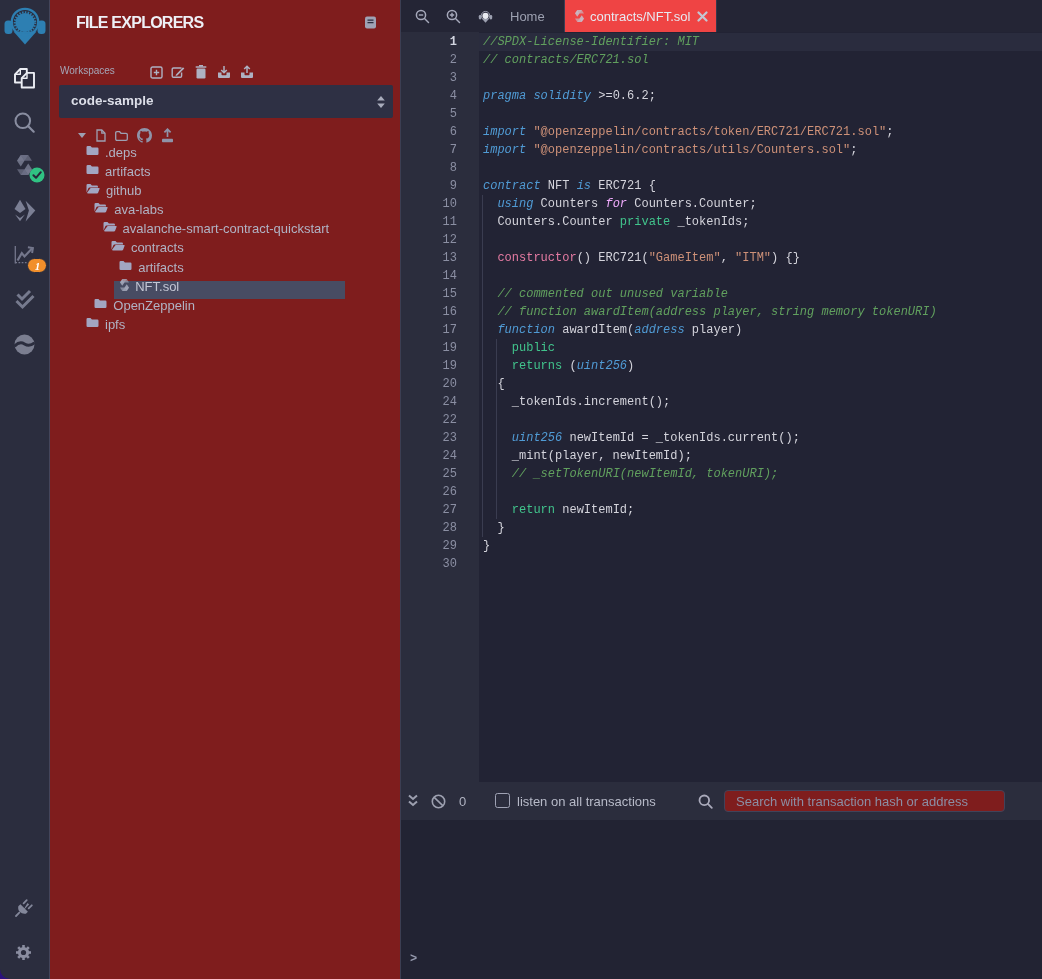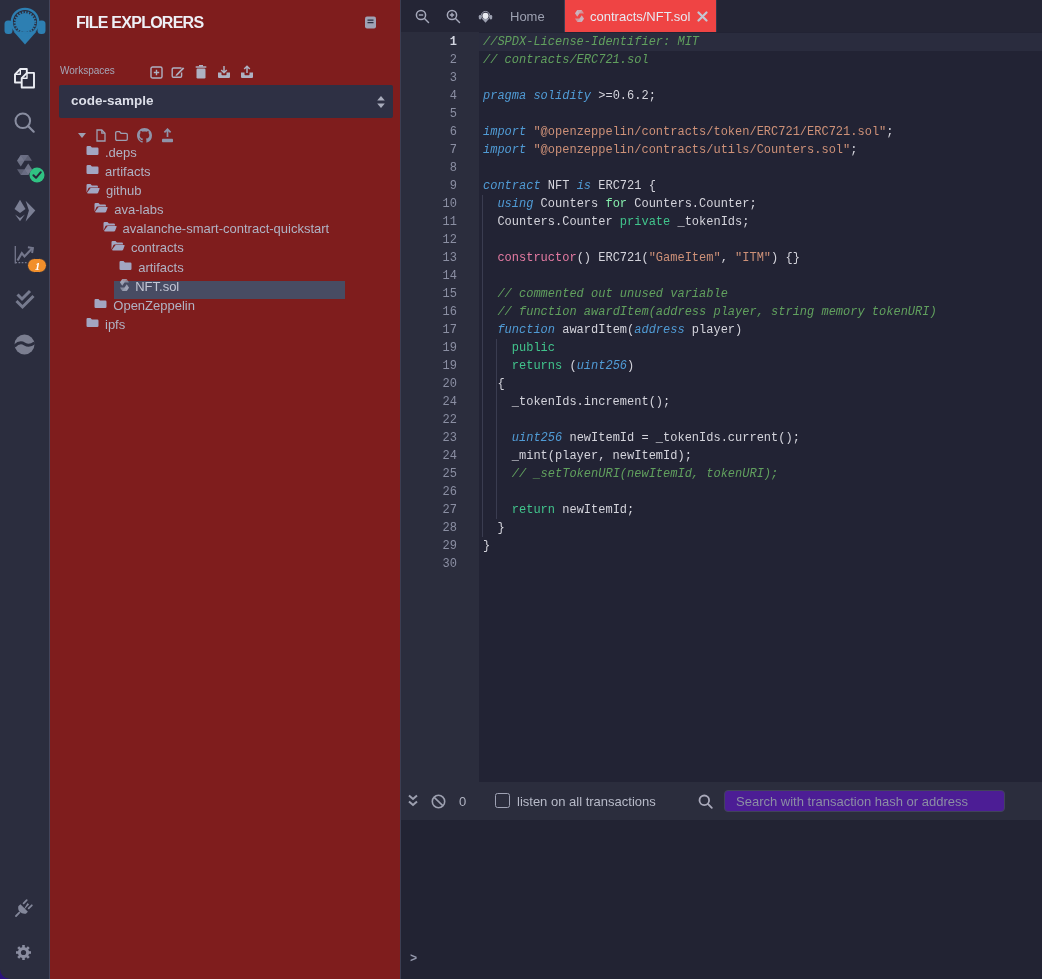--- a/index.html
+++ b/index.html
@@ -30,31 +30,31 @@
 #tab-active { position:absolute; left:163px; top:0; width:153px; height:32px; background:#ef4444; border-left:1px solid #3d3f53; border-right:1px solid #35374a; }
 #editor { position:absolute; left:0; top:32px; width:642px; height:750px; background:#222334; }
 #gutter { position:absolute; left:0; top:0; width:78px; height:750px; background:#2b2d3d; }
 #curline { position:absolute; left:78px; top:1px; width:564px; height:18px; background:#2a2c3e; }
 .lnums { position:absolute; left:0; top:1px; width:56px; text-align:right; font-family:"Liberation Mono",monospace; font-size:12px; line-height:18px; color:#8b8fa3; }
 .lnums .a { color:#d2d5e0; font-weight:bold; }
 #code { position:absolute; left:82px; top:1px; font-family:"Liberation Mono",monospace; font-size:12px; line-height:18px; color:#d4d4dc; white-space:pre; }
 #code .c { color:#61a05e;font-style:italic; }
 #code .k { color:#509bd5;font-style:italic; }
 #code .g { color:#41c48c; }
-#code .o { color:#86efac; }
+#code .o { color:#f0abfc;font-style:italic; }
 #code .s { color:#ce9178; }
 #code .p { color:#e67ba3;margin-top:12px; }
 .guide { position:absolute; width:1px; background:#3a3c50; }
 
 #termbar { position:absolute; left:0; top:782px; width:642px; height:38px; background:#2b2d3d; }
 #term { position:absolute; left:0; top:820px; width:642px; height:159px; background:#222333; }
 #prompt { position:absolute; left:9px; top:132px; font-family:"Liberation Mono",monospace; font-size:12px; font-weight:bold; color:#9599ad; }
 #chk { position:absolute; left:94px; top:11px; width:15px; height:15px; border:1.2px solid #9fa2b4; border-radius:2.5px; }
 #lstn { position:absolute; left:116px; top:12px; font-size:13px; color:#b7bac8; }
-#srch { position:absolute; left:323px; top:8px; width:281px; height:22px; background:#4c1d95; border:1px solid #41435a; border-radius:4px; }
+#srch { position:absolute; left:323px; top:8px; width:281px; height:22px; background:#7f1d1d; border:1px solid #41435a; border-radius:4px; }
 #srch span { position:absolute; left:11px; top:3px; font-size:13px; color:#8b8ea4; }
 #zero { position:absolute; left:58px; top:12px; font-size:13px; color:#b0b3c2; }
 </style>
 </head>
 <body>
 <div id="page">
 <div id="purple"></div>
 <div id="iconbar">
   <svg style="left:2px;top:2px" width="46" height="46" viewBox="0 0 46 46">
     <rect x="2.5" y="18.5" width="8" height="13.5" rx="3.5" fill="#2d7fb2"></rect>

